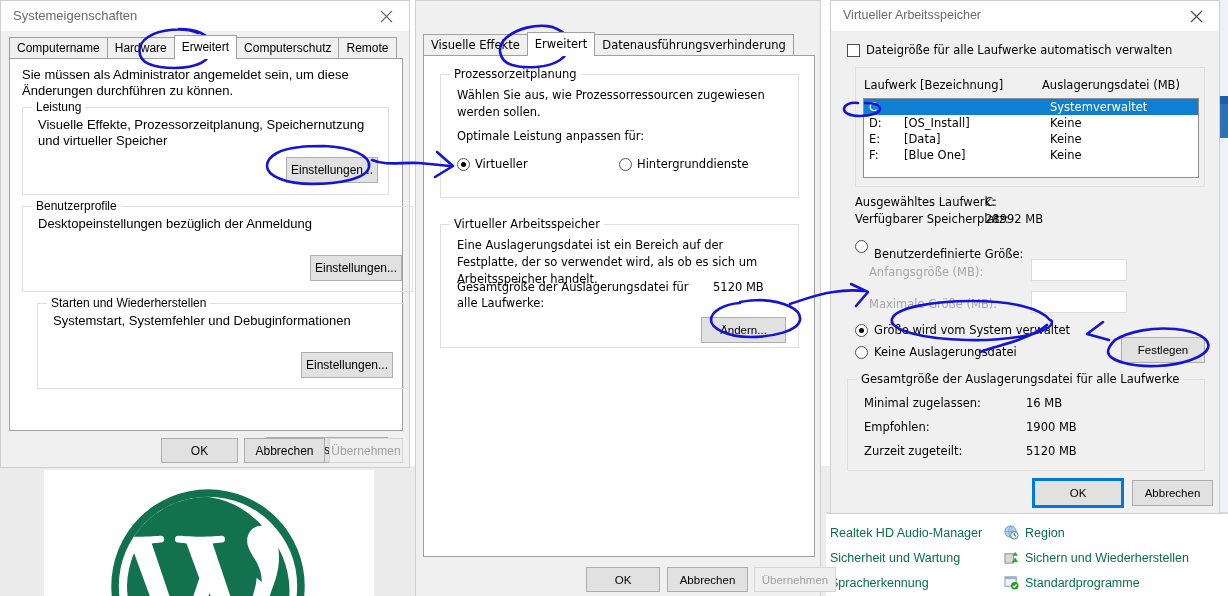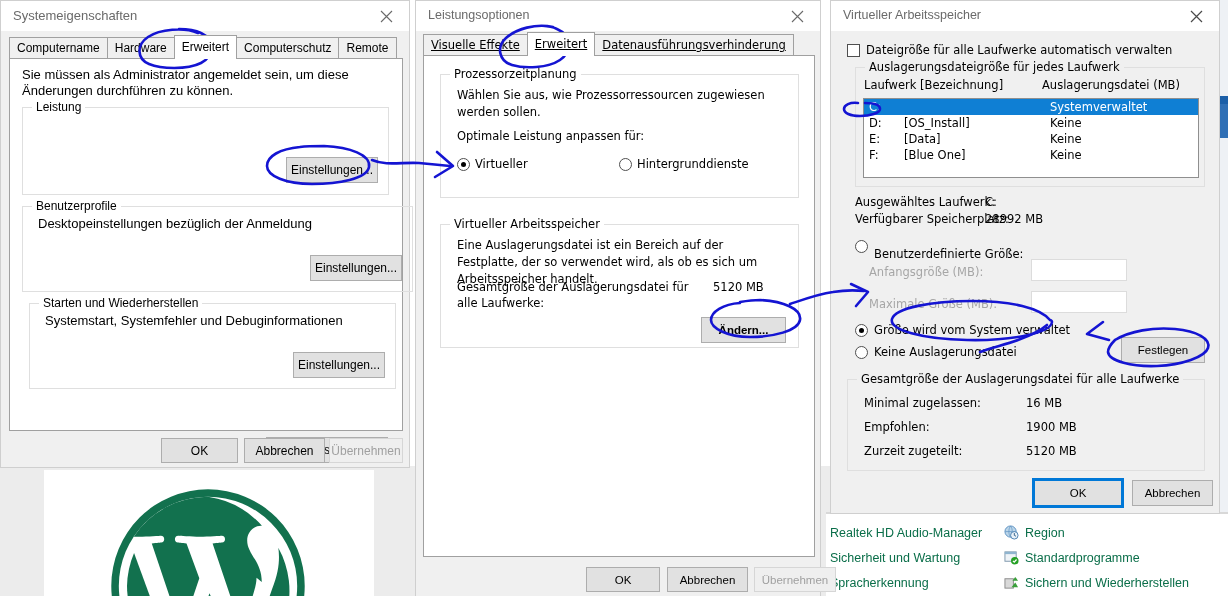--- a/index.html
+++ b/index.html
@@ -146,38 +146,38 @@
             <path d="M1.3 7h11.4M7 1.2c2.4 2.6 2.4 9 0 11.6M7 1.2C4.6 3.8 4.6 10.2 7 12.8" stroke="#5a8fc0" fill="none" stroke-width=".7"></path>
             <circle cx="11" cy="11" r="4" fill="#e8f1f8" stroke="#4a7fb0"></circle>
             <path d="M11 8.6V11l1.8 1" stroke="#2d5b85" fill="none" stroke-width="1"></path>
           </svg>
       </span>
       <span class="cp-link">Region</span>
     </div>
     <div class="cp-row" style="height:25px;">
       <span class="cp-ico">
         <svg width="15" height="15" viewBox="0 0 16 16">
+            <rect x="1" y="4" width="9" height="10" fill="#d9d9d9" stroke="#8a8a8a"></rect>
+            <path d="M8 13l4-5 3 5z" fill="#3aa03a"></path>
+            <path d="M12 2l3 4H9z" fill="#3aa03a"></path>
+          </svg>
+      </span>
+      <span class="cp-link">Sichern und Wiederherstellen</span>
+    </div>
+    <div class="cp-row" style="height:25px;">
+      <span class="cp-ico">
+        <svg width="15" height="15" viewBox="0 0 16 16">
             <rect x="1" y="2" width="12" height="10" fill="#eef3f7" stroke="#7d96ab"></rect>
             <rect x="1" y="2" width="12" height="2.4" fill="#8fb4cf"></rect>
             <circle cx="11.5" cy="11.5" r="4" fill="#25a025"></circle>
             <path d="M9.6 11.6l1.3 1.3 2.5-2.7" stroke="#fff" stroke-width="1.4" fill="none"></path>
           </svg>
       </span>
       <span class="cp-link">Standardprogramme</span>
     </div>
-    <div class="cp-row" style="height:25px;">
-      <span class="cp-ico">
-        <svg width="15" height="15" viewBox="0 0 16 16">
-            <rect x="1" y="4" width="9" height="10" fill="#d9d9d9" stroke="#8a8a8a"></rect>
-            <path d="M8 13l4-5 3 5z" fill="#3aa03a"></path>
-            <path d="M12 2l3 4H9z" fill="#3aa03a"></path>
-          </svg>
-      </span>
-      <span class="cp-link">Sichern und Wiederherstellen</span>
-    </div>
   </div>
 </div>
 
 <div class="abs" id="bg-right-strip"></div>
 <div class="abs" id="bg-right-strip2"></div>
 <div class="abs" id="bg-right-strip3"></div>
 <div class="abs" id="bg-right-strip4"></div>
 
 <div class="win" id="win-sysprops" style="left:0;top:0;width:408px;height:466px;">
 
@@ -197,55 +197,48 @@
     <div class="tab">Computerschutz</div>
     <div class="tab">Remote</div>
   </div>
 
   <div class="tabbody" style="left:8px;top:57px;width:392px;height:371px;">
 
     <div class="txt wrap" style="left:12px;top:8px;width:360px;line-height:16px;">Sie müssen als Administrator angemeldet sein, um diese Änderungen durchführen zu können.</div>
 
     <div class="group" style="left:12px;top:48px;width:365px;height:86px;">
       <div class="glabel">Leistung</div>
+      <div class="txt wrap" style="left:15px;top:9px;width:330px;line-height:16px;">Visuelle Effekte, Prozessorzeitplanung, Speichernutzung und virtueller Speicher</div>
       <div class="btn" style="right:10px;top:49px;width:90px;height:24px;">Einstellungen...</div>
     </div>
 
     <div class="group" style="left:12px;top:147px;width:365px;height:84px;padding-left:24px;">
       <div class="glabel">Benutzerprofile</div>
       <div class="txt" style="left:15px;top:9px;">Desktopeinstellungen bezüglich der Anmeldung</div>
       <div class="btn" style="right:10px;top:48px;width:90px;height:24px;">Einstellungen...</div>
     </div>
 
-    <div class="group" style="left:19px;top:244px;width:365px;height:84px;text-decoration:underline;">
+    <div class="group" style="left:27px;top:244px;width:365px;height:84px;text-decoration:underline;">
       <div class="glabel">Starten und Wiederherstellen</div>
       <div class="txt" style="left:15px;top:9px;">Systemstart, Systemfehler und Debuginformationen</div>
       <div class="btn" style="right:10px;top:48px;width:90px;height:24px;">Einstellungen...</div>
     </div>
 
     <div class="btn" style="left:256px;top:378px;width:120px;height:24px;">Umgebungsvariablen...</div>
   </div>
 
   <div class="btn" style="left:160px;top:437px;width:75px;height:23px;">OK</div>
   <div class="btn" style="left:243px;top:437px;width:79px;height:23px;">Abbrechen</div>
   <div class="btn disabled" style="left:328px;top:437px;width:72px;height:23px;">Übernehmen</div>
 </div>
 
 <div class="win modern" id="win-perfopts" style="left:415px;top:0;width:404px;height:596px;">
 
-  <div class="win-title">
-    <div class="t">Leistungsoptionen</div>
-    <div class="win-close">
-      <svg width="13" height="13" viewBox="0 0 13 13">
-          <path d="M1 1l11 11M12 1L1 12" stroke="#6a6a6a" stroke-width="1.1" fill="none"></path>
-        </svg>
-    </div>
-  </div>
-
-  <div class="tabstrip" style="left:7px;top:32px;text-decoration:underline;">
+
+  <div class="tabstrip" style="left:7px;top:32px;">
     <div class="tab">Visuelle Effekte</div>
     <div class="tab active">Erweitert</div>
     <div class="tab">Datenausführungsverhinderung</div>
   </div>
 
   <div class="tabbody" style="left:7px;top:54px;width:390px;height:500px;">
 
     <div class="group" style="left:16px;top:18px;width:357px;height:122px;">
       <div class="glabel">Prozessorzeitplanung</div>
       <div class="txt wrap" style="left:16px;top:12px;width:320px;line-height:17px;">Wählen Sie aus, wie Prozessorressourcen zugewiesen werden sollen.</div>
@@ -260,21 +253,21 @@
         <span class="txt" style="left:18px;top:0;">Hintergrunddienste</span>
       </div>
     </div>
 
     <div class="group" style="left:16px;top:168px;width:357px;height:122px;">
       <div class="glabel">Virtueller Arbeitsspeicher</div>
       <div class="txt wrap" style="left:16px;top:12px;width:325px;line-height:17px;">Eine Auslagerungsdatei ist ein Bereich auf der Festplatte, der so verwendet wird, als ob es sich um Arbeitsspeicher handelt.</div>
       <div class="txt" style="left:16px;top:55px;">Gesamtgröße der Auslagerungsdatei für</div>
       <div class="txt" style="left:16px;top:71px;">alle Laufwerke:</div>
       <div class="txt" style="left:272px;top:55px;">5120 MB</div>
-      <div class="btn" style="right:12px;top:92px;width:83px;height:24px;font-weight:bold;">Ändern...</div>
+      <div class="btn" style="right:12px;top:92px;width:83px;height:24px;">Ändern...</div>
     </div>
   </div>
 
   <div class="btn" style="left:170px;top:566px;width:72px;height:23px;">OK</div>
   <div class="btn" style="left:251px;top:566px;width:79px;height:23px;">Abbrechen</div>
   <div class="btn disabled" style="left:338px;top:566px;width:80px;height:23px;">Übernehmen</div>
 </div>
 
 <div class="win modern" id="win-vmem" style="left:830px;top:0;width:388px;height:512px;">
 
@@ -288,21 +281,20 @@
   </div>
 
   <div class="abs" style="left:0;top:30px;width:388px;height:432px;background:#f0f0f0;">
 
     <div style="position:absolute;left:16px;top:12px;">
       <span class="cbx" style="left:0;top:1px;"></span>
       <span class="txt" style="left:19px;top:0;">Dateigröße für alle Laufwerke automatisch verwalten</span>
     </div>
 
     <div class="group on-grey" style="left:24px;top:36px;width:348px;height:118px;">
-      <div class="glabel">Auslagerungsdateigröße für jedes Laufwerk</div>
 
       <div class="txt" style="left:8px;top:10px;">Laufwerk [Bezeichnung]</div>
       <div class="txt" style="left:186px;top:10px;">Auslagerungsdatei (MB)</div>
 
       <div class="lbx" style="left:7px;top:30px;width:334px;height:78px;">
         <div class="lbx-row sel">
           <span class="lbx-c1">C:</span>
           <span class="lbx-c2"></span>
           <span class="lbx-c3">Systemverwaltet</span>
         </div>

